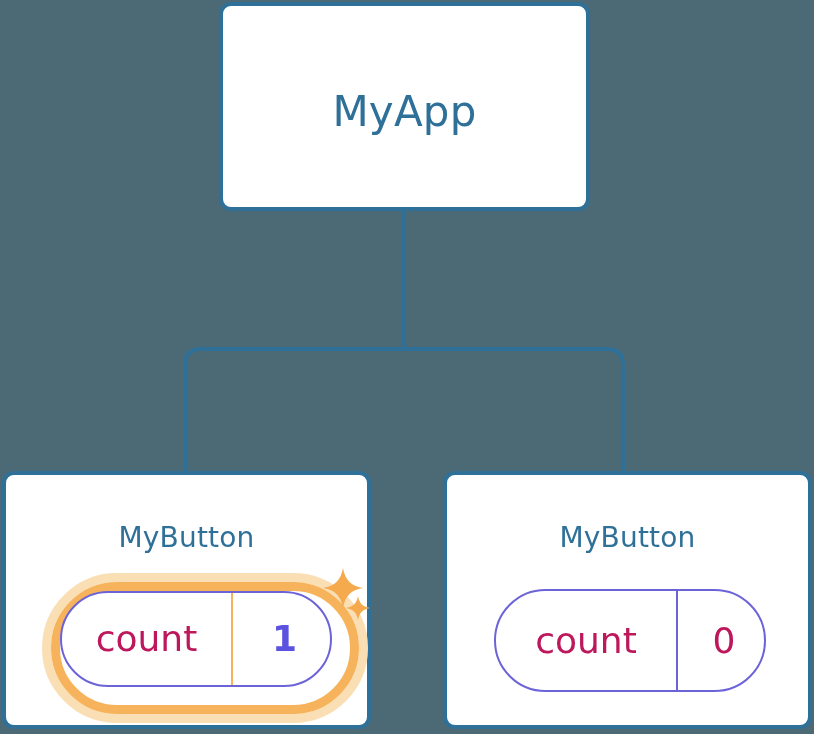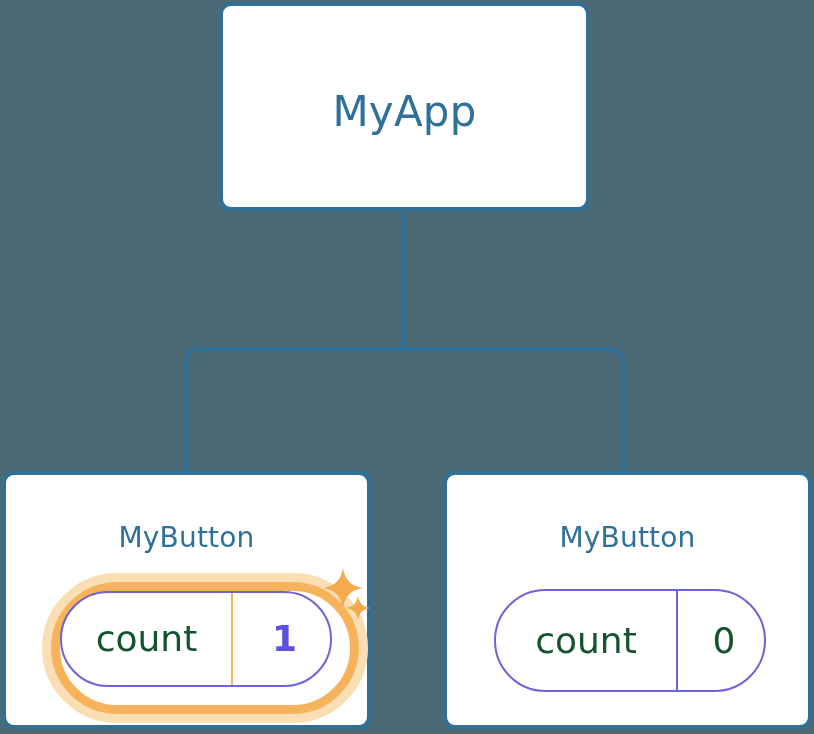--- a/index.html
+++ b/index.html
@@ -50,21 +50,21 @@
     box-sizing:border-box;
     display:flex;
     align-items:stretch;
     background:#ffffff;
     border:2px solid #6c63d9;
     border-radius:999px;
     overflow:hidden;
   }
   .pill-key,.pill-val{
     display:flex;align-items:center;justify-content:center;
-    color:#14532d;
+    color:#be185d;
     font-size:36px;
     font-weight:400;
     line-height:1;
   }
   .pill-key{flex:0 0 auto;}
   .pill-val{flex:0 0 auto;border-left:2px solid #6c63d9;}
 
   
   .pill-wrap.hl .halo{
     position:absolute;

